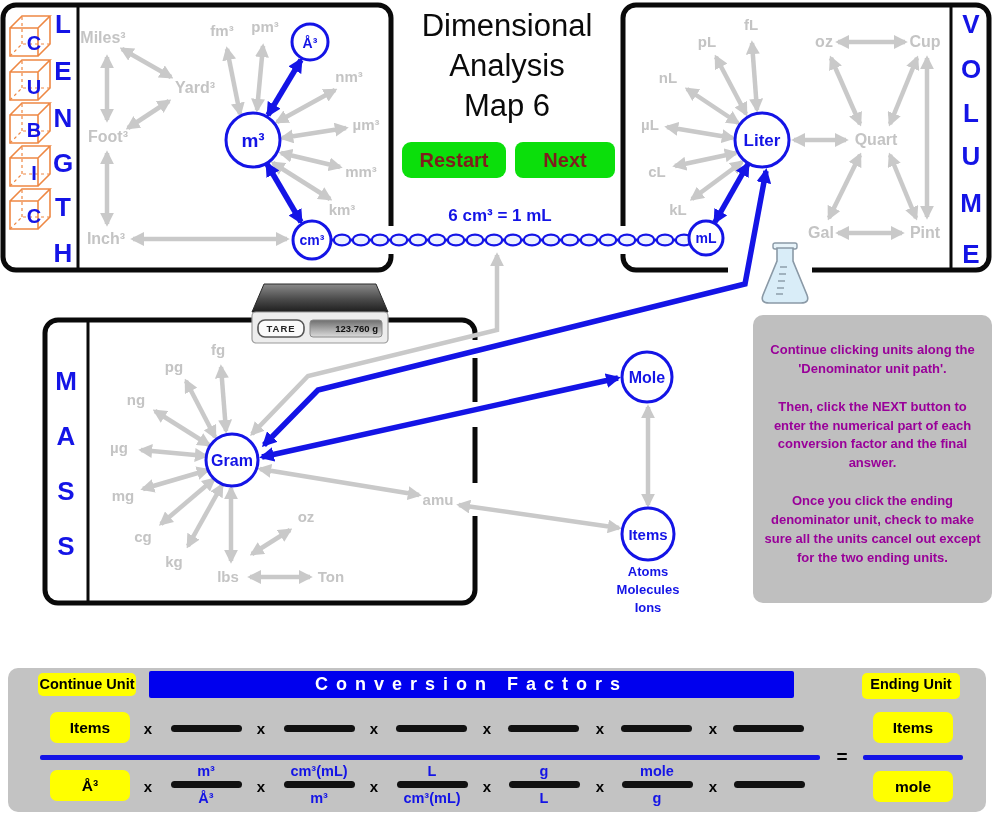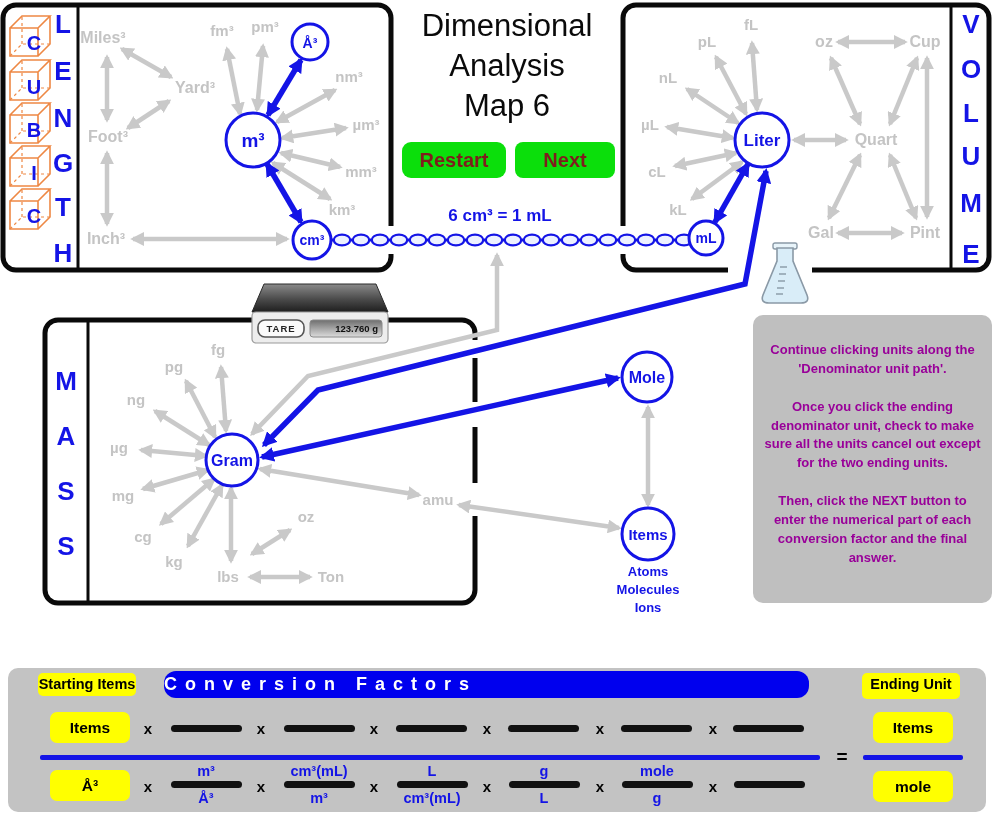--- a/index.html
+++ b/index.html
@@ -32,22 +32,22 @@
   #btn-next{left:515px;top:142px;width:100px;border-radius:8px;}
   #eqlabel{left:410px;top:206px;width:180px;text-align:center;color:#1414E6;font-size:17px;font-weight:bold;}
   #instructions{left:753px;top:315px;width:239px;height:288px;background:#BFBFBF;border-radius:10px;
     color:#990099;font-size:13px;font-weight:bold;text-align:center;box-sizing:border-box;padding:26px 8px 0 8px;line-height:1.45;}
   #instructions p{margin:0 0 19px 0;}
   
   #conv{left:8px;top:668px;width:978px;height:144px;background:#C3C3C3;border-radius:10px;}
   #conv .abs{position:absolute;}
   .ylabel{background:#FFFF00;border-radius:5px;color:#000;font-weight:bold;text-align:center;}
   .unitbox{background:#FFFF00;border-radius:7px;color:#000;font-weight:bold;text-align:center;font-size:15.5px;line-height:31px;width:80px;height:31px;}
-  #banner{left:156px;top:3px;width:645px;height:27px;background:#0000EE;border-radius:12px;color:#fff;
-    font-size:18px;font-weight:bold;line-height:27px;letter-spacing:8px;}
+  #banner{left:141px;top:3px;width:645px;height:27px;background:#0000EE;border-radius:2px;color:#fff;
+    font-size:18px;font-weight:bold;text-align:center;line-height:27px;letter-spacing:8px;}
   .xmark{width:14px;text-align:center;font-size:15px;font-weight:bold;color:#000;}
   .bar{height:6.5px;background:#111;border-radius:3.5px;width:71px;}
   .slot{width:100px;text-align:center;}
   .slot .ftext{color:#1414E6;font-size:14.5px;font-weight:bold;height:18px;line-height:18px;}
   .slot .bar{margin:1px auto;}
   #mainfracline{left:32px;top:87px;width:780px;height:5px;background:#1414E6;border-radius:2px;}
   #endfracline{left:855px;top:87px;width:100px;height:5px;background:#1414E6;border-radius:2px;}
   #equals{left:824px;top:78px;width:20px;font-size:19px;font-weight:bold;color:#000;text-align:center;}
 </style>
 </head>
@@ -308,26 +308,26 @@
   <div>Dimensional</div>
   <div>Analysis</div>
   <div>Map 6</div>
 </div>
 <button id="btn-restart" class="greenbtn">Restart</button>
 <button id="btn-next" class="greenbtn">Next</button>
 <div id="eqlabel" class="ovl">6 cm³ = 1 mL</div>
 
 <div id="instructions" class="ovl">
   <p>Continue clicking units along the 'Denominator unit path'.</p>
+  <p>Then, click the NEXT button to enter the numerical part of each conversion factor and the final answer.</p>
   <p>Once you click the ending denominator unit, check to make sure all the units cancel out except for the two ending units.</p>
-  <p>Then, click the NEXT button to enter the numerical part of each conversion factor and the final answer.</p>
 </div>
 
 <div id="conv" class="ovl">
-  <div class="abs ylabel" style="left:30px;top:5px;width:98px;height:23px;line-height:23px;font-size:14.5px;">Starting Items</div>
+  <div class="abs ylabel" style="left:30px;top:5px;width:98px;height:23px;line-height:23px;font-size:14.5px;">Continue Unit</div>
   <div class="abs" id="banner">Conversion Factors</div>
   <div class="abs ylabel" style="left:854px;top:5px;width:98px;height:26px;line-height:23px;font-size:14.5px;">Ending Unit</div>
 
   <div class="abs unitbox" style="left:42px;top:44px;">Items</div>
   <div class="abs xmark" style="left:133px;top:52px;">x</div>
   <div class="abs bar" style="left:163px;top:57px;"></div>
   <div class="abs xmark" style="left:246px;top:52px;">x</div>
   <div class="abs bar" style="left:276px;top:57px;"></div>
   <div class="abs xmark" style="left:359px;top:52px;">x</div>
   <div class="abs bar" style="left:388px;top:57px;"></div>

